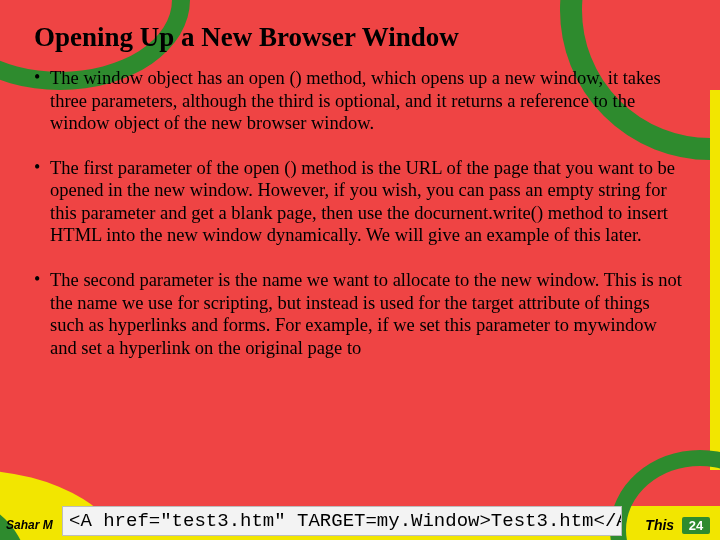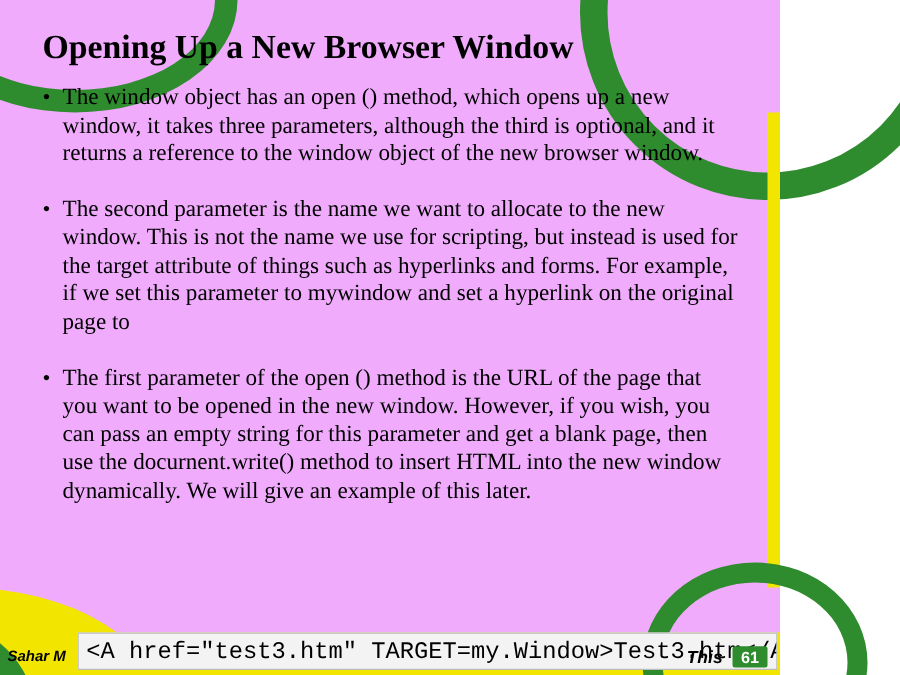--- a/index.html
+++ b/index.html
@@ -6,24 +6,24 @@
     margin: 0;
     padding: 0;
     width: 720px;
     height: 540px;
     overflow: hidden;
     font-family: "Times New Roman", Times, serif;
     background: #fff;
   }
   .slide {
     position: relative;
-    width: 624px;
+    width: 720px;
     height: 540px;
     box-sizing: border-box;
-    background: #f0abfc;
+    background: #ef4444;
   }
   
   .top-left-arc {
     position: absolute;
     top: -90px;
     left: -70px;
     width: 260px;
     height: 180px;
     border: 18px solid #2e8b2e;
     border-radius: 50%;
@@ -188,27 +188,27 @@
   <div class="top-right-arc"></div>
   <div class="right-stripe"></div>
   <div class="bottom-band"></div>
   <div class="bottom-left-swoosh"></div>
   <div class="bottom-right-arc"></div>
 
   <div class="content">
     <div class="title">Opening Up a New Browser Window</div>
     <ul class="bullets">
       <li>The window object has an open () method, which opens up a new window, it takes three parameters, although the third is optional, and it returns a reference to the window object of the new browser window.</li>
+      <li>The first parameter of the open () method is the URL of the page that you want to be opened in the new window. However, if you wish, you can pass an empty string for this parameter and get a blank page, then use the docurnent.write() method to insert HTML into the new window dynamically. We will give an example of this later.</li>
       <li>The second parameter is the name we want to allocate to the new window. This is not the name we use for scripting, but instead is used for the target attribute of things such as hyperlinks and forms. For example, if we set this parameter to mywindow and set a hyperlink on the original page to</li>
-      <li>The first parameter of the open () method is the URL of the page that you want to be opened in the new window. However, if you wish, you can pass an empty string for this parameter and get a blank page, then use the docurnent.write() method to insert HTML into the new window dynamically. We will give an example of this later.</li>
     </ul>
   </div>
 
   <div class="author">Sahar M</div>
 
   <div class="code-img">&lt;A href="test3.htm" TARGET=my.Window&gt;Test3.htm&lt;/A&gt;</div>
 
   <div class="page-box">
     <span>This</span>
-    <span class="page-num">61</span>
+    <span class="page-num">24</span>
   </div>
 
 </div>
 
 </body></html>

